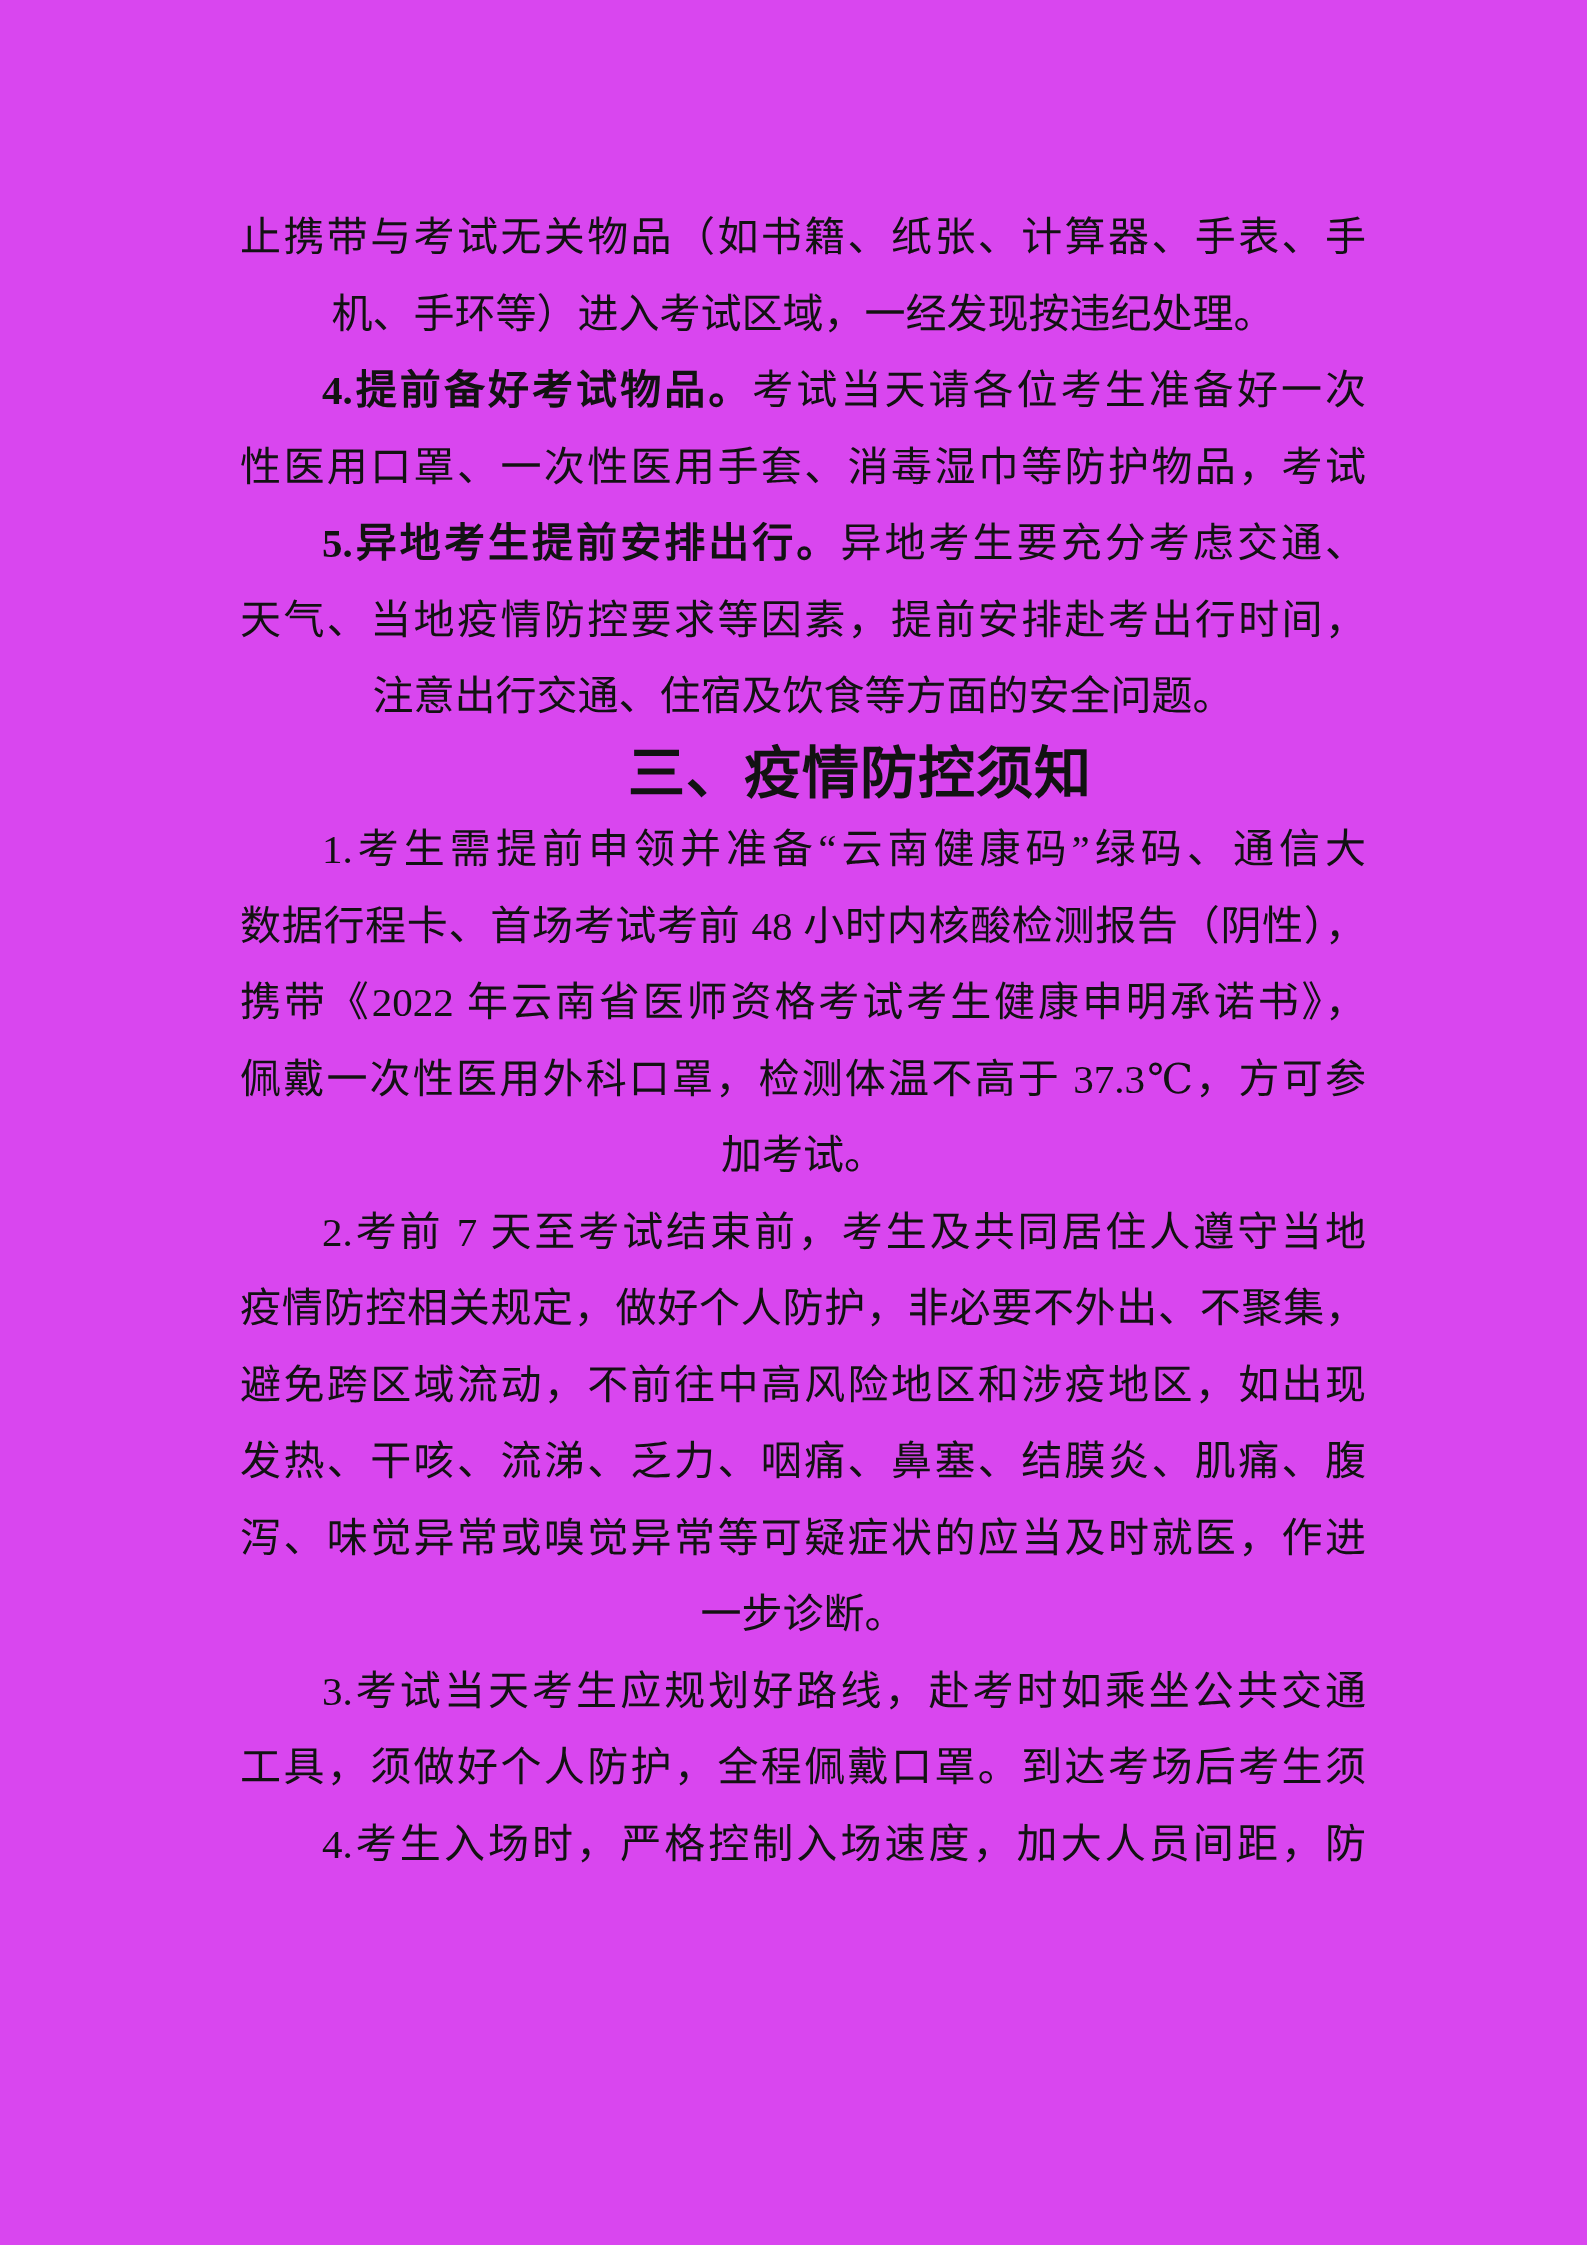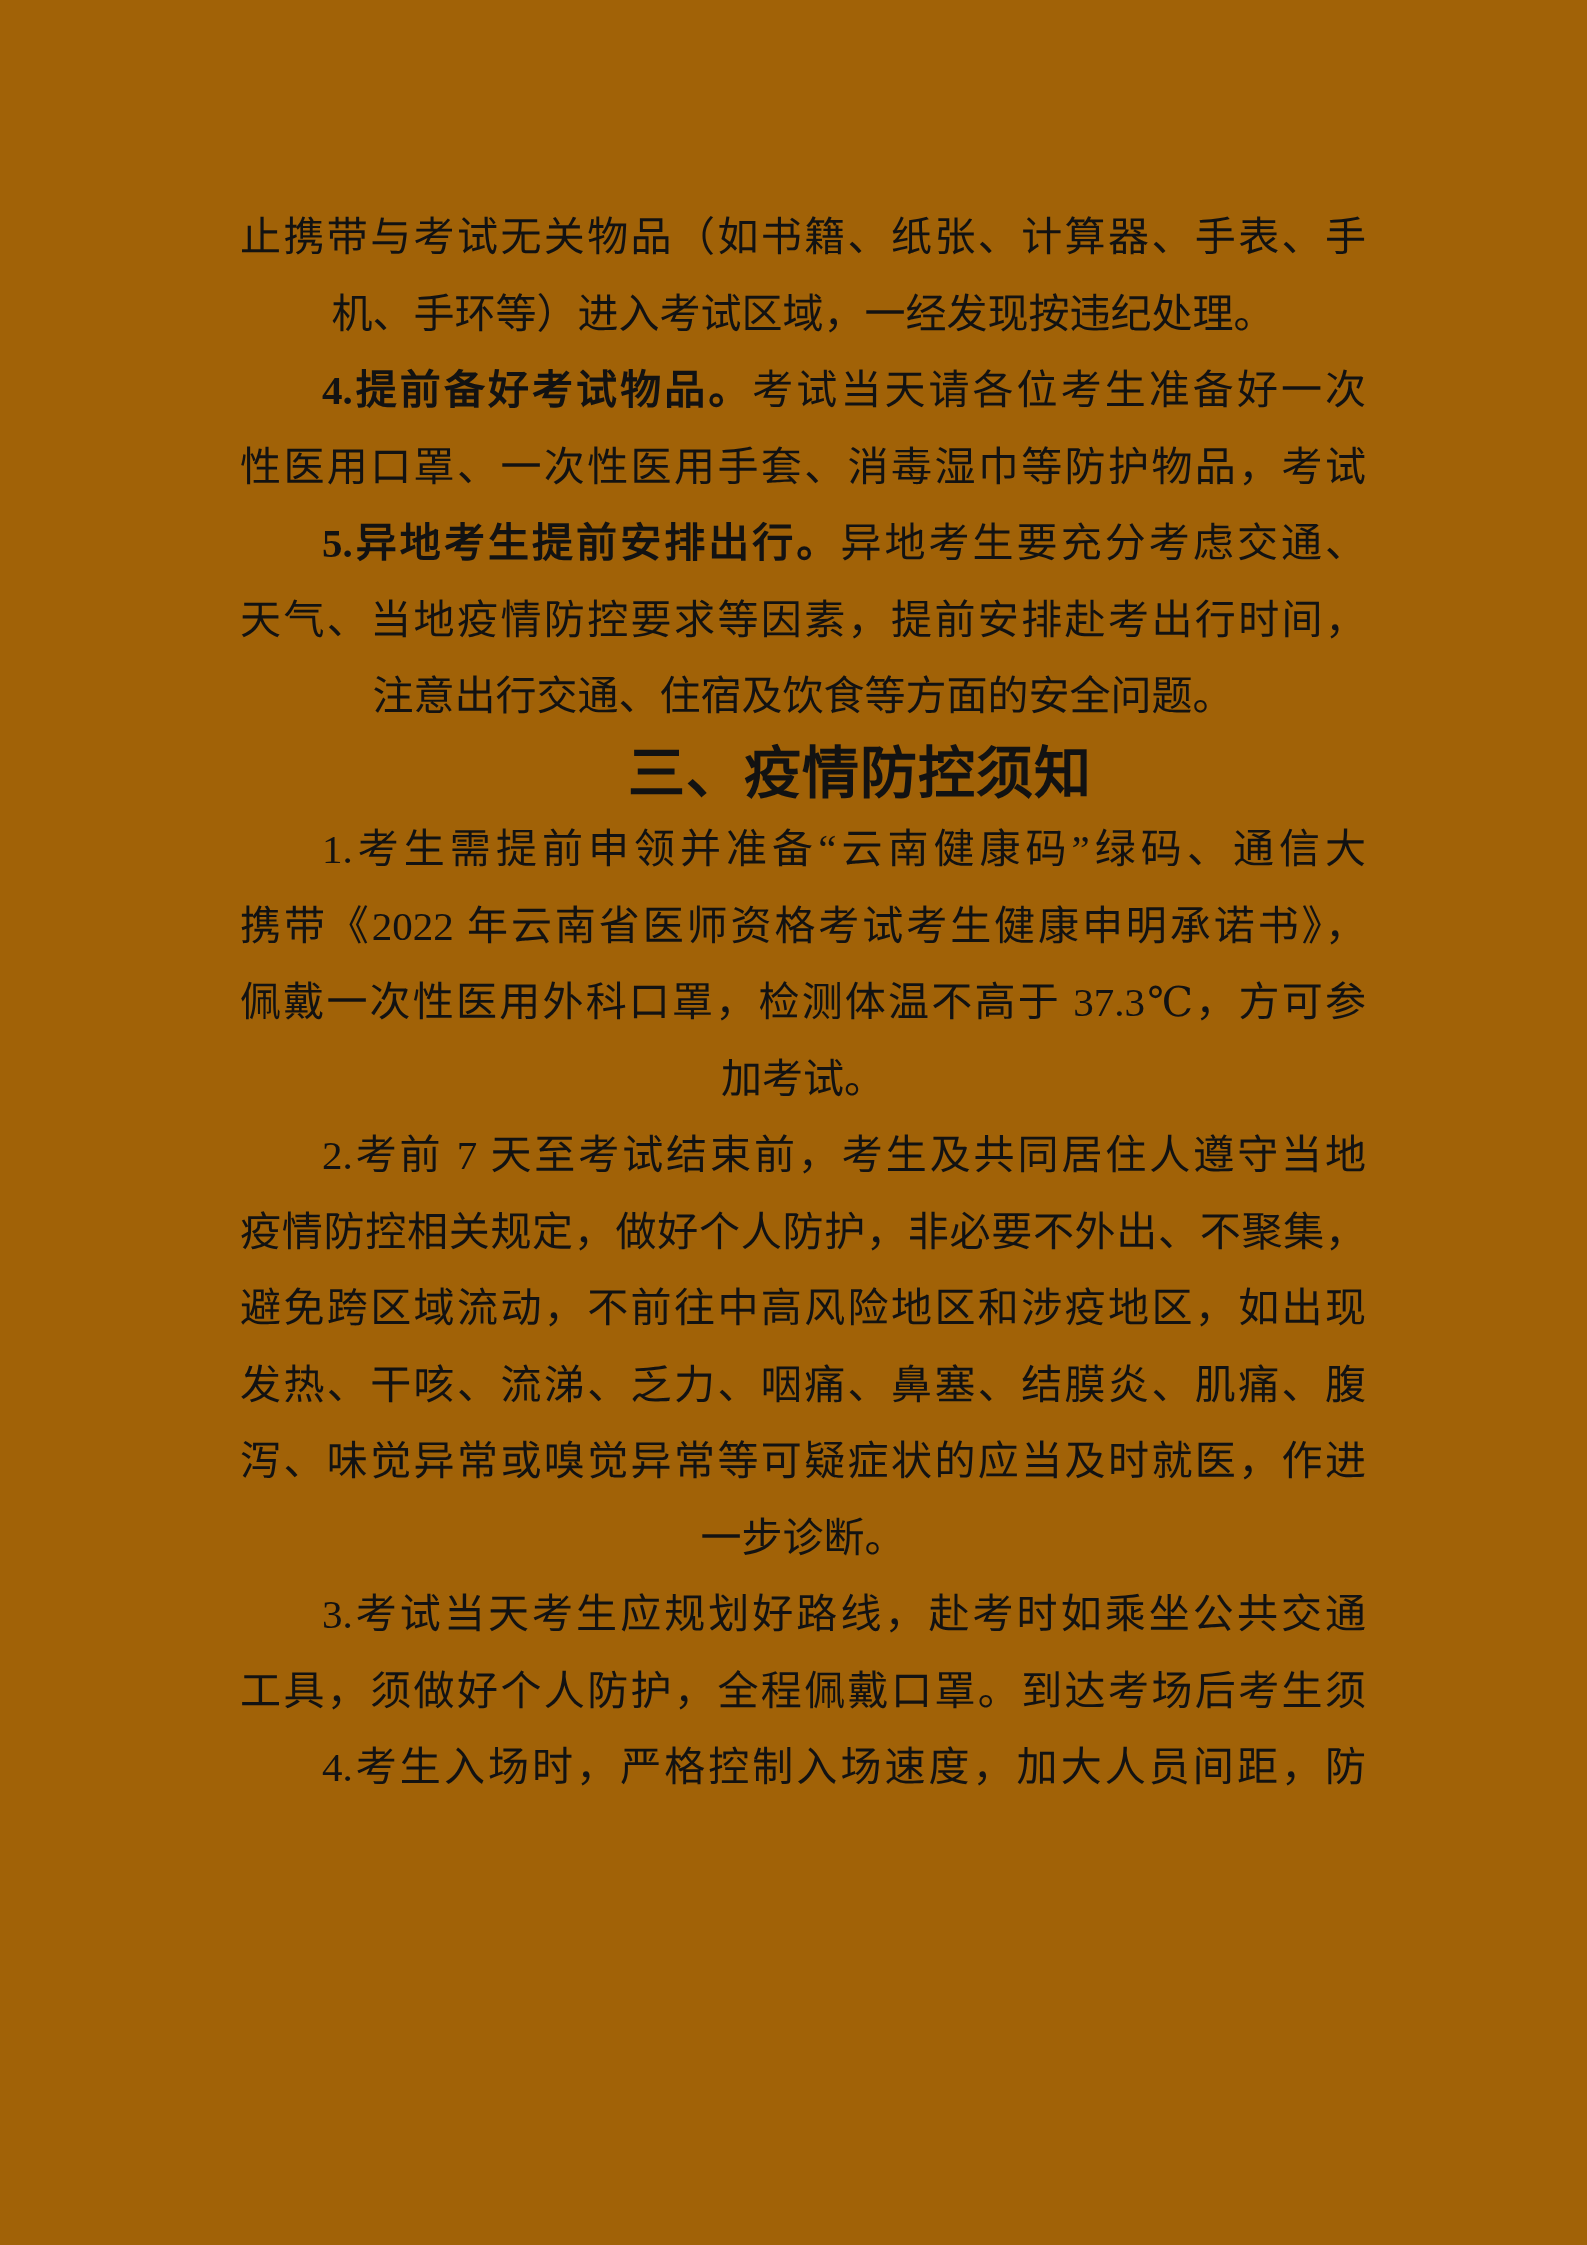--- a/index.html
+++ b/index.html
@@ -9,21 +9,21 @@
   }
   body {
     width: 1587px;
     height: 2245px;
     position: relative;
     overflow: hidden;
   }
   .page {
     position: absolute;
     inset: 0;
-    background: #a16207;
+    background: #d946ef;
   }
   .text-block {
     position: absolute;
     left: 240px;
     top: 199px;
     width: 1126px;
     font-family: "Liberation Serif", "DejaVu Serif", serif;
     font-size: 41px;
     line-height: 76.5px;
     color: #121212;
@@ -58,20 +58,21 @@
   <section class="text-block">
       <div class="line justify"><span>止携带与考试无关物品（如书籍、纸张、计算器、手表、手</span></div>
       <div class="line"><span>机、手环等）进入考试区域，一经发现按违纪处理。</span></div>
       <div class="line justify indent"><span class="b">4.提前备好考试物品。</span><span>考试当天请各位考生准备好一次</span></div>
       <div class="line justify"><span>性医用口罩、一次性医用手套、消毒湿巾等防护物品，考试</span></div>
       <div class="line justify indent"><span class="b">5.异地考生提前安排出行。</span><span>异地考生要充分考虑交通、</span></div>
       <div class="line justify"><span>天气、当地疫情防控要求等因素，提前安排赴考出行时间，</span></div>
       <div class="line"><span>注意出行交通、住宿及饮食等方面的安全问题。</span></div>
       <div class="line indent heading"><span class="b">三、疫情防控须知</span></div>
       <div class="line justify indent"><span>1.考生需提前申领并准备“云南健康码”绿码、通信大</span></div>
+      <div class="line justify"><span>数据行程卡、首场考试考前 48 小时内核酸检测报告（阴性），</span></div>
       <div class="line justify"><span>携带《2022 年云南省医师资格考试考生健康申明承诺书》，</span></div>
       <div class="line justify"><span>佩戴一次性医用外科口罩，检测体温不高于 37.3℃，方可参</span></div>
       <div class="line"><span>加考试。</span></div>
       <div class="line justify indent"><span>2.考前 7 天至考试结束前，考生及共同居住人遵守当地</span></div>
       <div class="line justify"><span>疫情防控相关规定，做好个人防护，非必要不外出、不聚集，</span></div>
       <div class="line justify"><span>避免跨区域流动，不前往中高风险地区和涉疫地区，如出现</span></div>
       <div class="line justify"><span>发热、干咳、流涕、乏力、咽痛、鼻塞、结膜炎、肌痛、腹</span></div>
       <div class="line justify"><span>泻、味觉异常或嗅觉异常等可疑症状的应当及时就医，作进</span></div>
       <div class="line"><span>一步诊断。</span></div>
       <div class="line justify indent"><span>3.考试当天考生应规划好路线，赴考时如乘坐公共交通</span></div>

